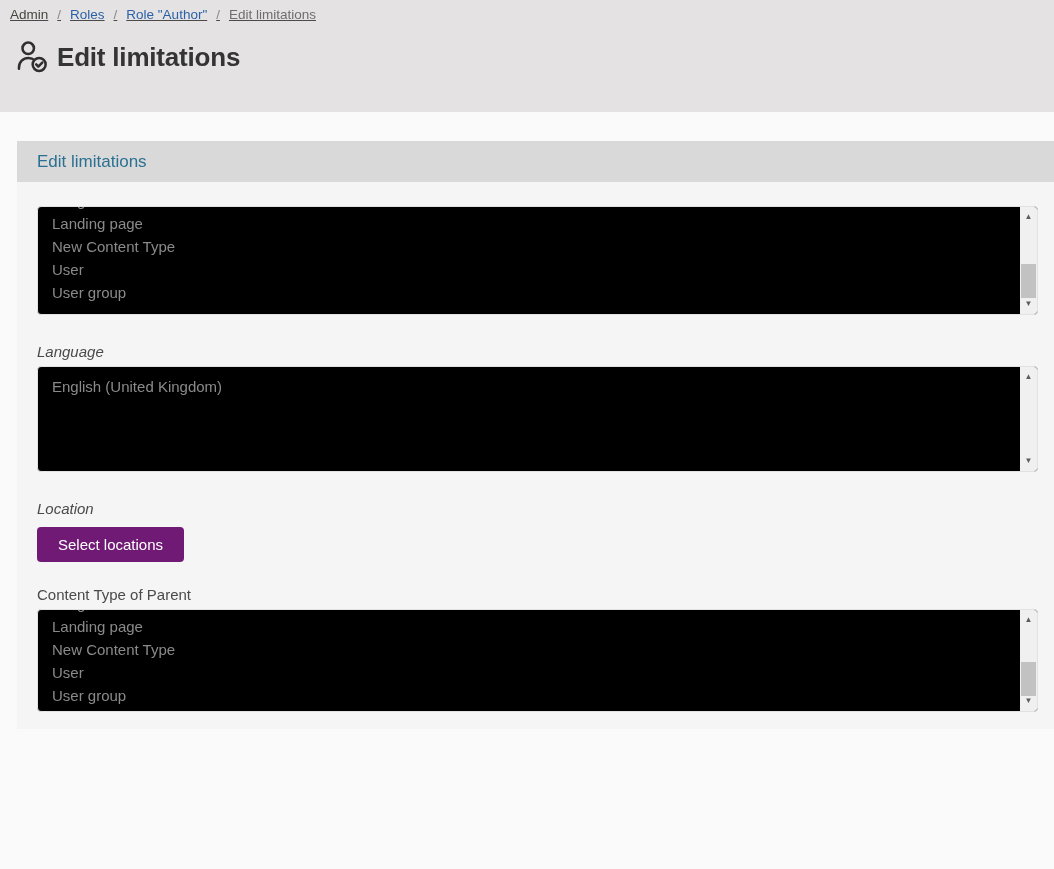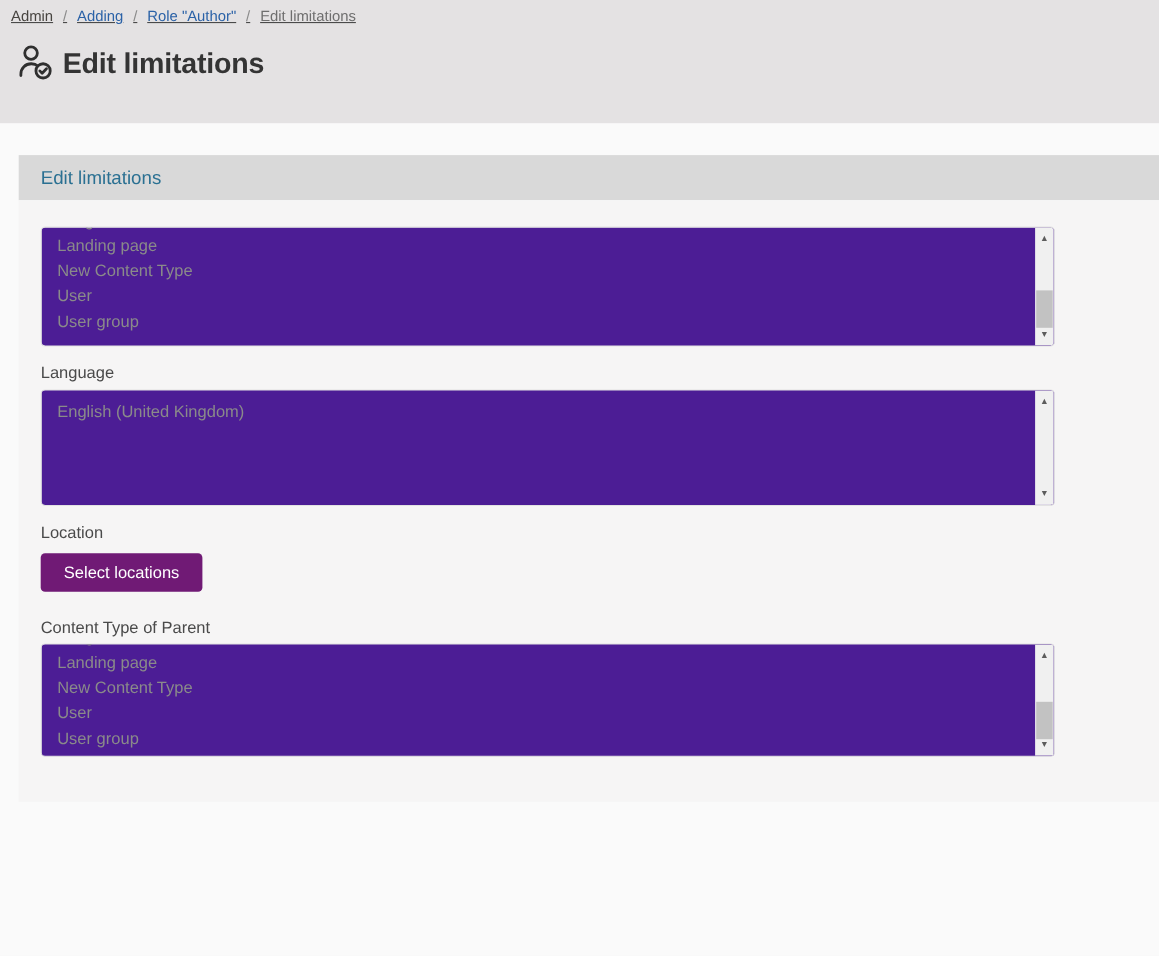--- a/index.html
+++ b/index.html
@@ -81,28 +81,28 @@
     overflow: hidden;
   }
 
   .field-label {
     display: block;
     font-size: 15px;
     color: #4a4a4a;
     line-height: 19px;
     margin: 0 0 5px 0;
   }
-  .m-top { margin-top: 15px; }
+  .m-top { margin-top: 27px; font-style: italic; }
   .m-top-lg { margin-top: 23px; }
 
   
   .listbox {
     position: relative;
-    width: 922px;
-    background: #4c1d95;
+    width: 1001px;
+    background: #000000;
     border: 1px solid #e2e2e2;
     border-radius: 4px;
     overflow: hidden;
   }
   .lb-content-type { height: 109px; }
   .lb-language { height: 106px; }
   .lb-parent { height: 103px; }
 
   .options { padding-left: 14px; }
   .listbox.scrolled .options { margin-top: -18px; }
@@ -157,21 +157,21 @@
     cursor: pointer;
   }
 </style>
 </head>
 <body>
 
 <header class="app-header">
   <nav class="breadcrumb">
     <a href="#" class="crumb-dark">Admin</a>
     <span class="crumb-sep">/</span>
-    <a href="#" class="crumb-link">Adding</a>
+    <a href="#" class="crumb-link">Roles</a>
     <span class="crumb-sep">/</span>
     <a href="#" class="crumb-link">Role "Author"</a>
     <span class="crumb-sep">/</span>
     <span class="crumb-current">Edit limitations</span>
   </nav>
   <div class="title-row">
     <span class="page-icon">
       <svg width="34" height="36" viewBox="0 0 32 32" fill="none" stroke="#2f2f2f" stroke-width="2.4" stroke-linecap="round" stroke-linejoin="round">
         <circle cx="11.5" cy="7.8" r="5.4"></circle>
         <path d="M2.8 27 v-1.2 c0-5.2 3.9-8.9 8.9-8.9 c2.4 0 4.5 0.9 6.1 2.3"></path>

